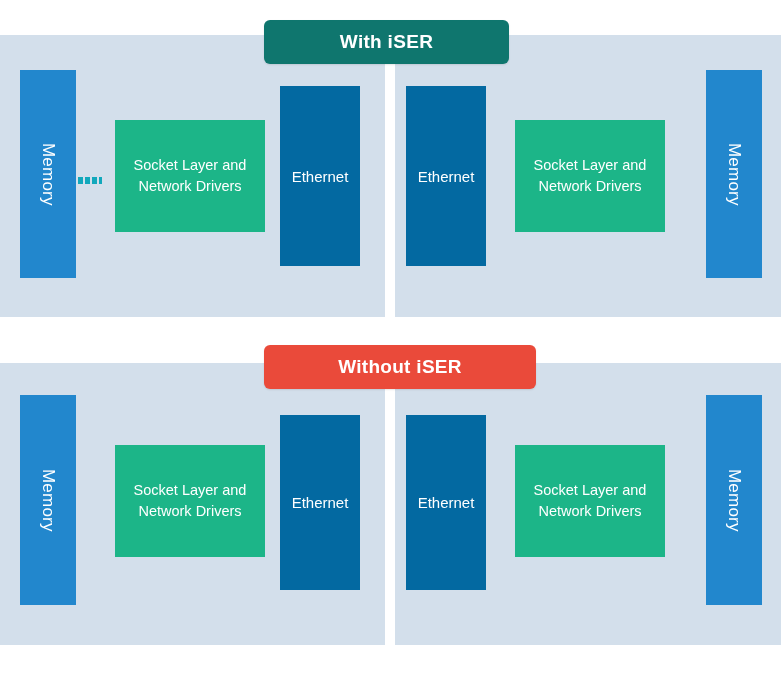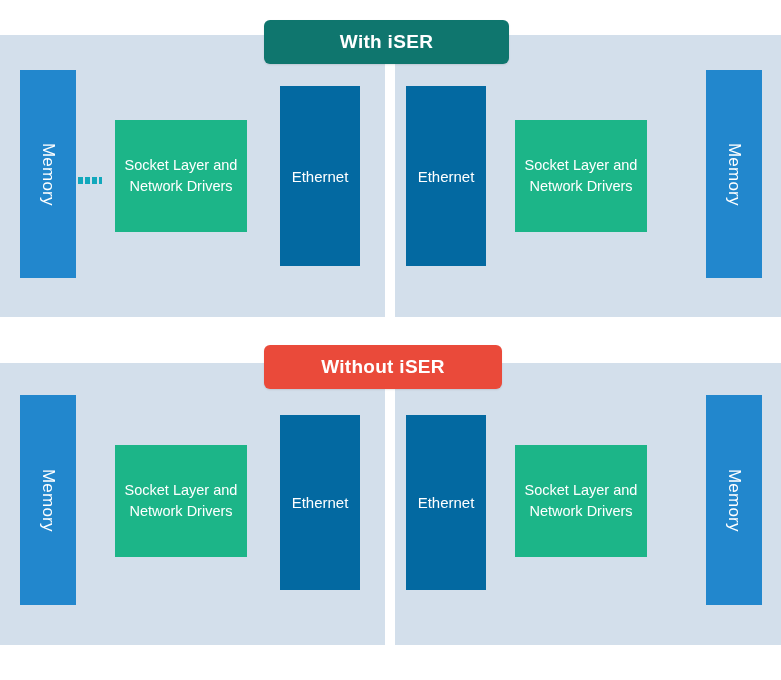--- a/index.html
+++ b/index.html
@@ -44,21 +44,21 @@
     font-weight: bold;
     letter-spacing: 0.3px;
     z-index: 20;
     box-shadow: 0 1px 2px rgba(0,0,0,0.10);
   }
   .banner-with {
     left: 264px; top: 20px; width: 245px; height: 44px;
     background: #0f766e;
   }
   .banner-without {
-    left: 264px; top: 345px; width: 238px; height: 44px;
+    left: 264px; top: 345px; width: 272px; height: 44px;
     background: #ea4a3a;
   }
 
   
   .block {
     position: absolute;
     display: flex;
     align-items: center;
     justify-content: center;
     color: #ffffff;
@@ -76,21 +76,21 @@
     letter-spacing: 0.2px;
     white-space: nowrap;
   }
   .block-ethernet {
     background: #0369a1;
     width: 80px;
     font-size: 15px;
   }
   .block-socket {
     background: #1cb588;
-    width: 132px;
+    width: 150px;
     font-size: 14.5px;
     line-height: 1.45;
     padding: 0 6px;
     box-sizing: border-box;
   }
 
   
   .tl-memory   { left: 20px;  top: 70px;  height: 208px; }
   .tl-socket   { left: 115px; top: 120px; height: 112px; }
   .tl-ethernet { left: 280px; top: 86px;  height: 180px; }

